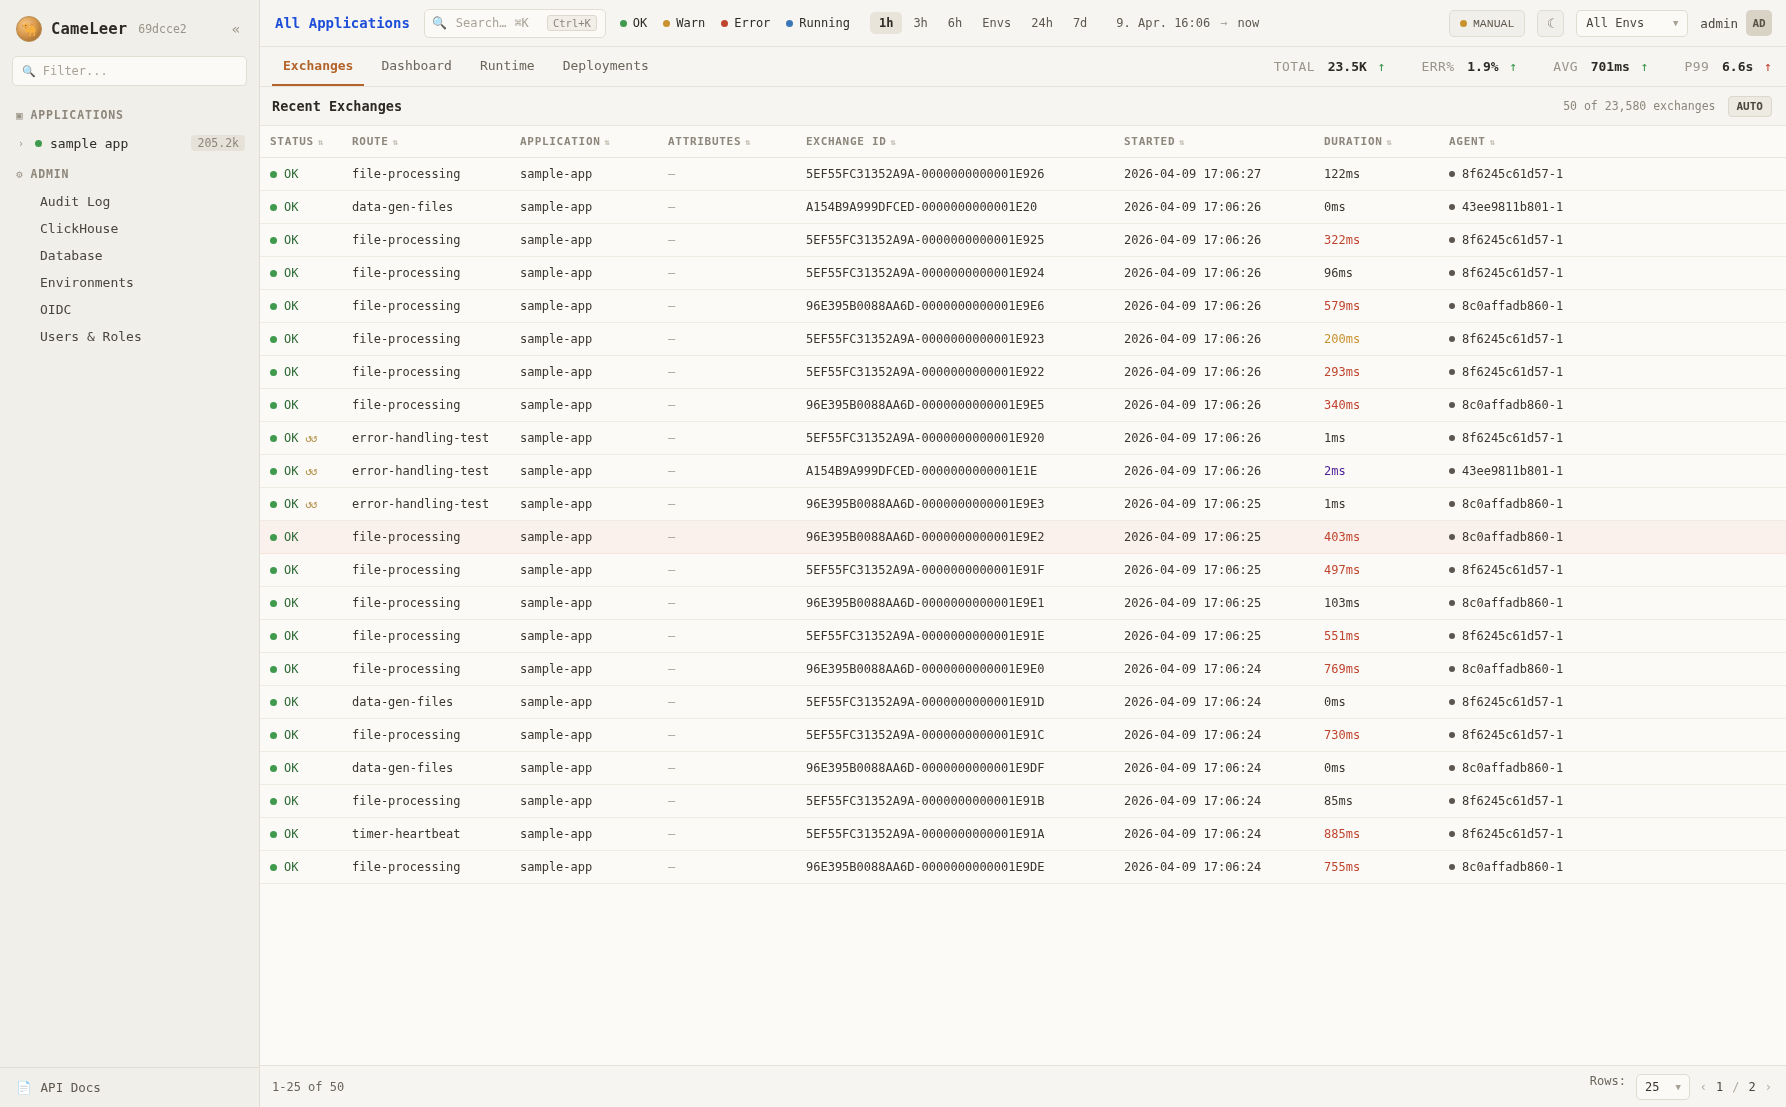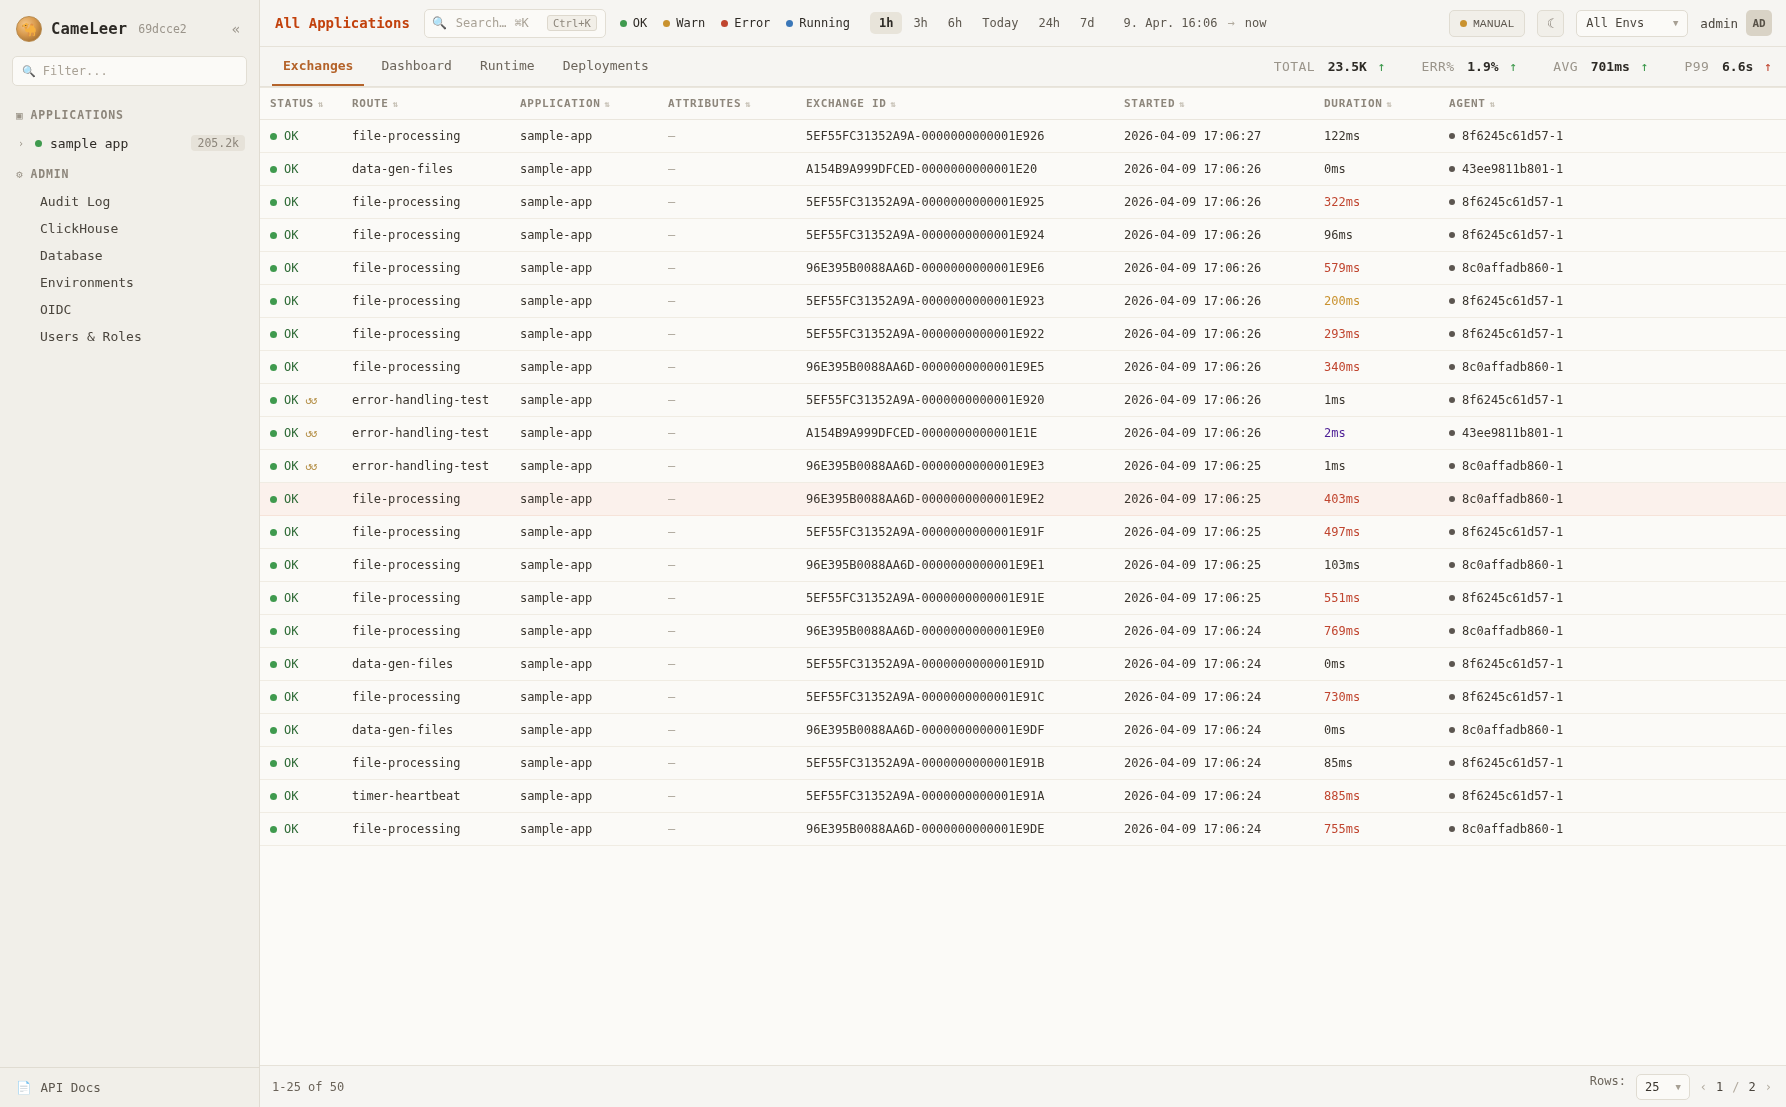--- a/index.html
+++ b/index.html
@@ -79,21 +79,21 @@
 
   
   .main { flex: 1; display: flex; flex-direction: column; min-width: 0; background: #f6f5f2; }
 
   .topbar {
     height: 47px; display: flex; align-items: center; gap: 14px;
     padding: 0 14px 0 12px;
     border-bottom: 1px solid #e6e2d9;
     background: #f6f5f2;
   }
-  .topbar-title { font-size: 14px; font-weight: bold; color: #c2410c; padding-left: 3px; }
+  .topbar-title { font-size: 14px; font-weight: bold; color: #1d4ed8; padding-left: 3px; }
   .search-box {
     display: flex; align-items: center; gap: 8px;
     background: #fbfaf7; border: 1px solid #e2ded4; border-radius: 5px;
     height: 29px; width: 182px; padding: 0 8px;
     font-size: 12px; color: #a9a296;
   }
   .kbd {
     margin-left: auto; font-size: 10.5px; color: #8d867b;
     border: 1px solid #ddd8cd; border-radius: 3px; padding: 1px 5px; background: #f2efe8;
   }
@@ -287,21 +287,21 @@
         <span class="f-chip">
           <span class="f-dot" style="background:#3b77b8"></span>
           <span>Running</span>
         </span>
       </div>
 
       <div class="ranges">
         <span class="range active">1h</span>
         <span class="range">3h</span>
         <span class="range">6h</span>
-        <span class="range">Today</span>
+        <span class="range">Envs</span>
         <span class="range">24h</span>
         <span class="range">7d</span>
       </div>
 
       <div class="daterange">
         <span>9. Apr. 16:06</span>
         <span class="arrow">→</span>
         <span>now</span>
       </div>
 
@@ -345,20 +345,27 @@
           <span class="up">↑</span>
         </span>
         <span>
           <span class="stat-lbl">P99</span>
           <span class="stat-val">6.6s</span>
           <span class="up red">↑</span>
         </span>
       </div>
     </div>
 
+    <div class="sec-bar">
+      <span class="sec-title">Recent Exchanges</span>
+      <div class="sec-right">
+        <span class="sec-count">50 of 23,580 exchanges</span>
+        <span class="auto-badge">AUTO</span>
+      </div>
+    </div>
 
     <div class="table-wrap">
       <table>
         <thead>
           <tr>
             <th class="c-status"><span>STATUS</span><span class="sort">⇅</span></th>
             <th class="c-route"><span>ROUTE</span><span class="sort">⇅</span></th>
             <th class="c-app"><span>APPLICATION</span><span class="sort">⇅</span></th>
             <th class="c-attr"><span>ATTRIBUTES</span><span class="sort">⇅</span></th>
             <th class="c-exid"><span>EXCHANGE ID</span><span class="sort">⇅</span></th>

